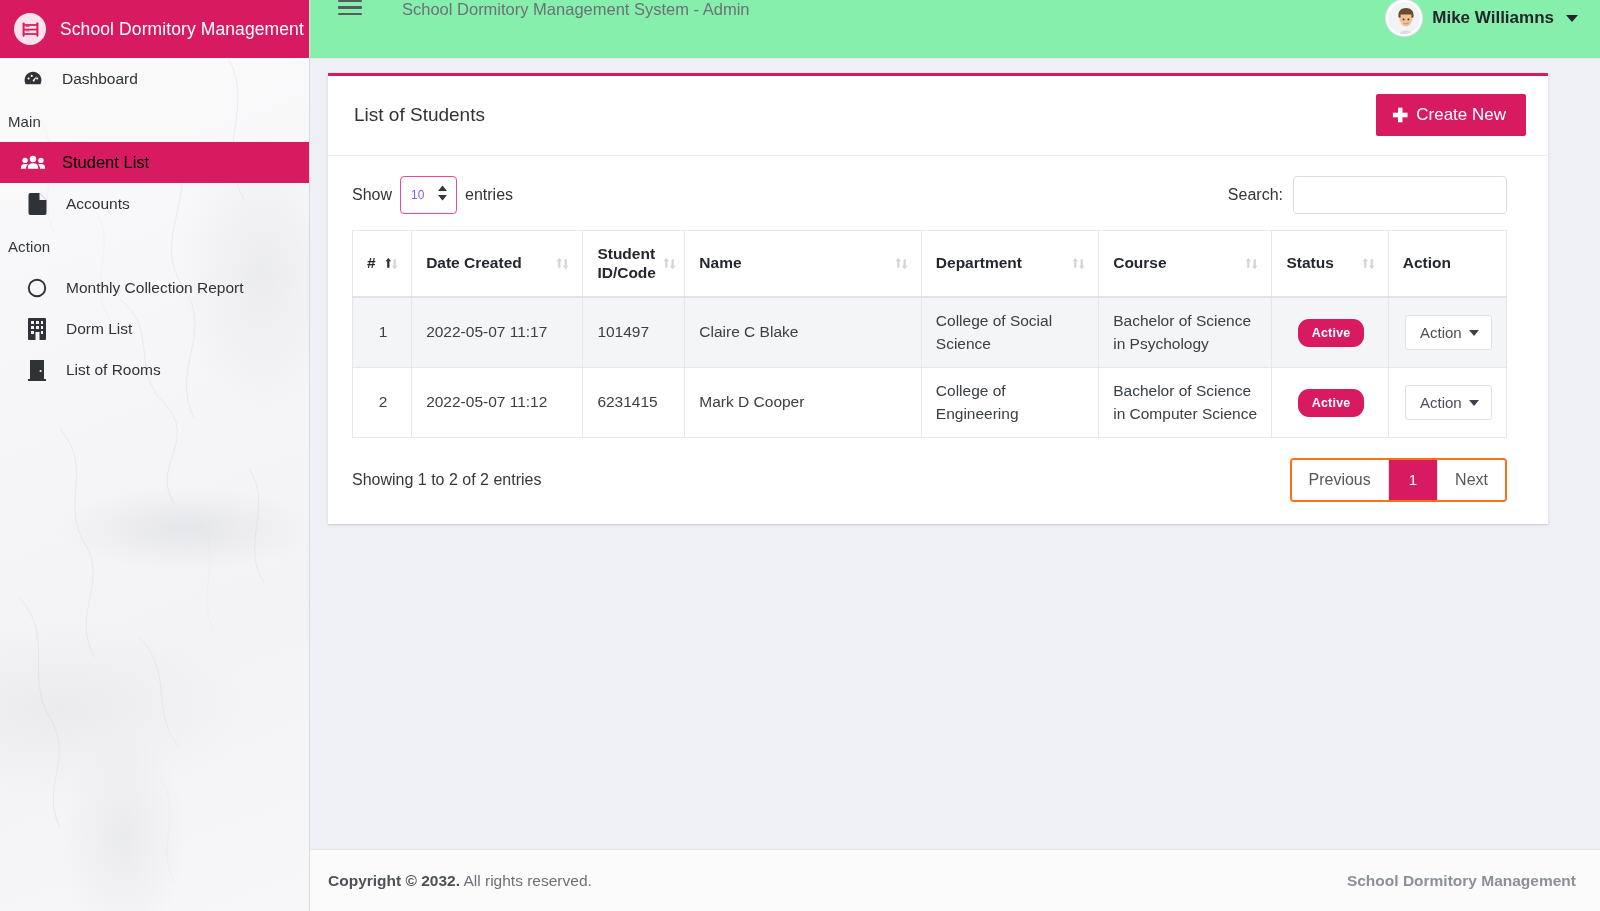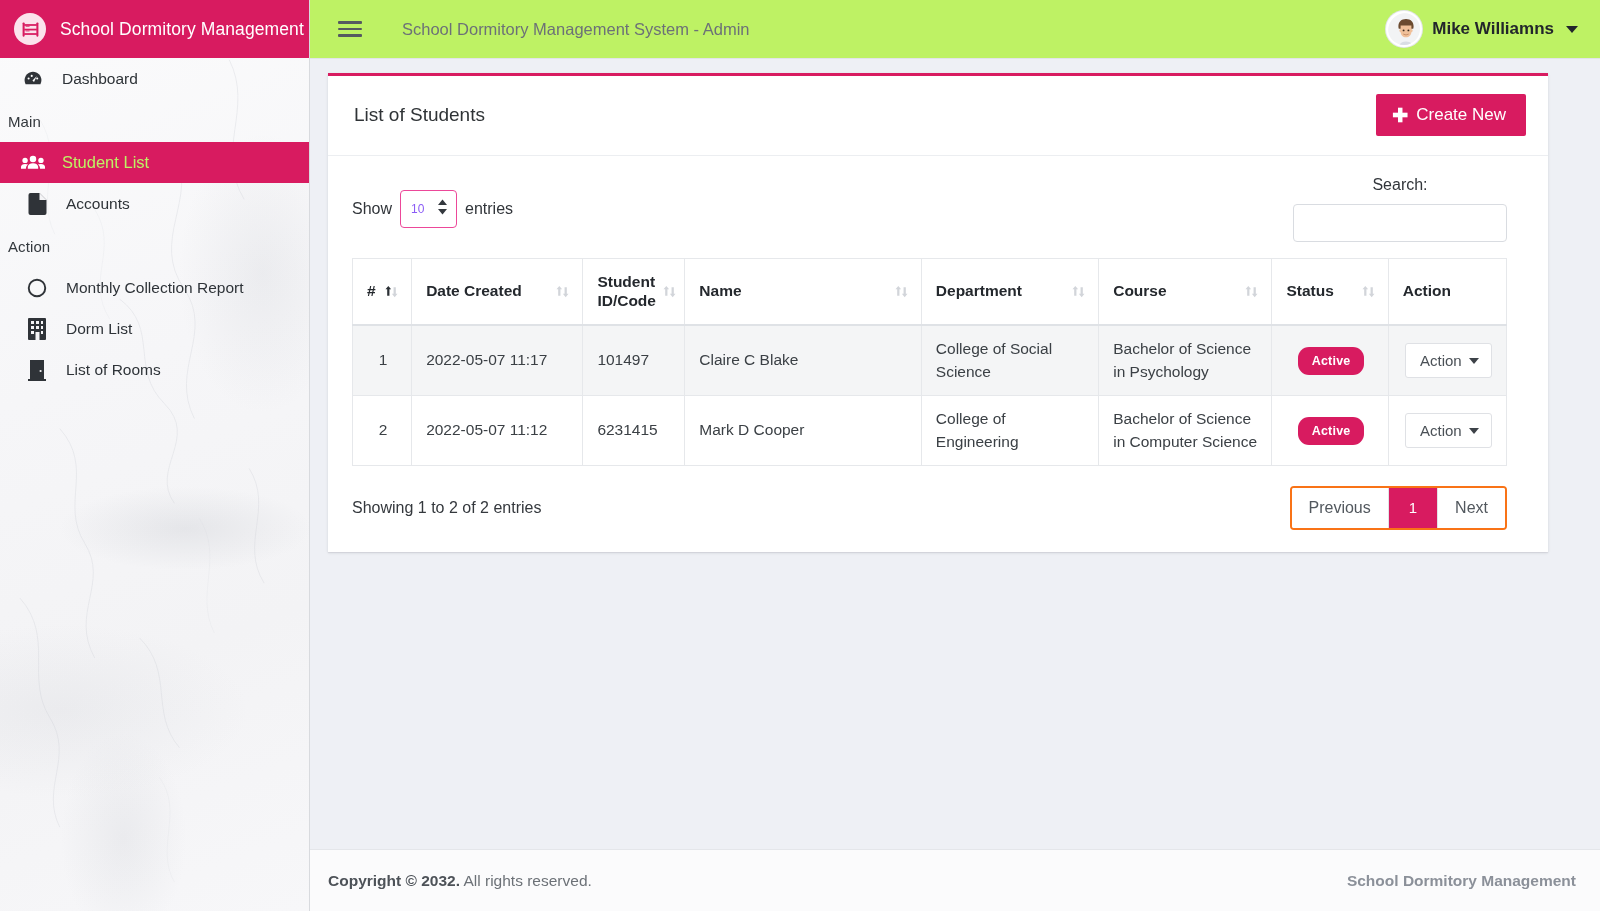--- a/index.html
+++ b/index.html
@@ -50,41 +50,41 @@
   .nav-item {
     display: flex; align-items: center; gap: 16px;
     height: 41px; padding: 0 20px;
     color: #2e3338; font-size: 15.5px; cursor: pointer;
     white-space: nowrap;
   }
   .nav-item .ni-icon {
     width: 26px; display: flex; align-items: center; justify-content: center;
     flex: 0 0 26px;
   }
-  .nav-item.active { background: #d81b60; color: #bef264; height: 41px; }
+  .nav-item.active { background: #d81b60; color: #000000; height: 41px; }
   .nav-item.active .nav-label { font-size: 16.5px; }
   .nav-label { line-height: 1; }
   .nav-head {
     font-size: 15px; color: #33383d;
     padding: 14px 20px 12px 8px;
     letter-spacing: .1px;
   }
   .nav-item.indent { padding-left: 24px; }
 
   
   .main {
     width: 1290px; height: 911px;
     display: flex; flex-direction: column;
     background: #eef0f5;
     position: relative;
   }
 
   .topbar {
-    height: 59px; background: #bef264;
-    display: flex; align-items: center;
+    height: 59px; background: #86efac;
+    display: flex; align-items: flex-start;
     border-bottom: 1px solid #e2e4e9;
     padding: 0 22px 0 28px;
     flex: 0 0 59px;
   }
   .hamburger { width: 24px; display:flex; flex-direction:column; gap:4px; cursor:pointer; }
   .hamburger span { display:block; height:2.4px; background:#555a60; border-radius:1px; }
   .topbar-title {
     margin-left: 40px;
     font-size: 16.5px; color: #6c7177; font-weight: 400;
   }
@@ -129,21 +129,21 @@
   .select-box {
     width: 57px; height: 38px;
     border: 1px solid #ec4899; border-radius: 4px;
     background: #fff; font-family: inherit; font-size: 12px;
     color: #8b5cf6; padding: 0 22px 0 10px;
     -webkit-appearance: none; appearance: none; cursor: pointer;
     display: flex; align-items: center;
   }
   .spin { position: absolute; right: 9px; top: 50%; transform: translateY(-50%); pointer-events: none; }
 
-  .search-ctl { display: flex; align-items: center; gap: 10px; font-size: 16px; color: #31353a; flex-direction: column; }
+  .search-ctl { display: flex; align-items: center; gap: 10px; font-size: 16px; color: #31353a; }
   .search-input {
     width: 214px; height: 38px;
     border: 1px solid #d9dce1; border-radius: 4px;
     padding: 0 10px; font-family: inherit; font-size: 15px; color: #2f3336;
     background: #fff;
   }
 
   table.dt { width: 100%; border-collapse: collapse; table-layout: fixed; }
   table.dt th, table.dt td { border: 1px solid #e6e8eb; }
   table.dt thead th {

